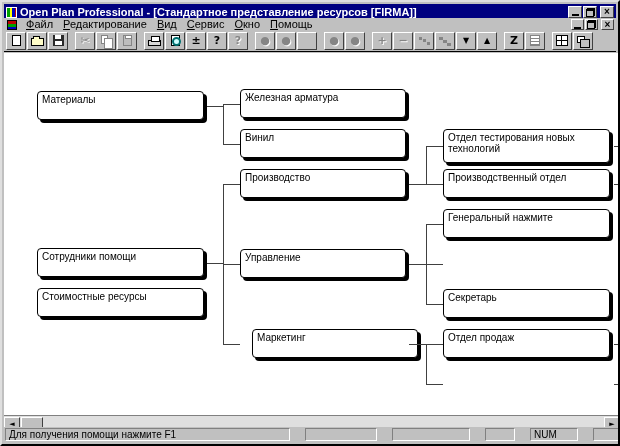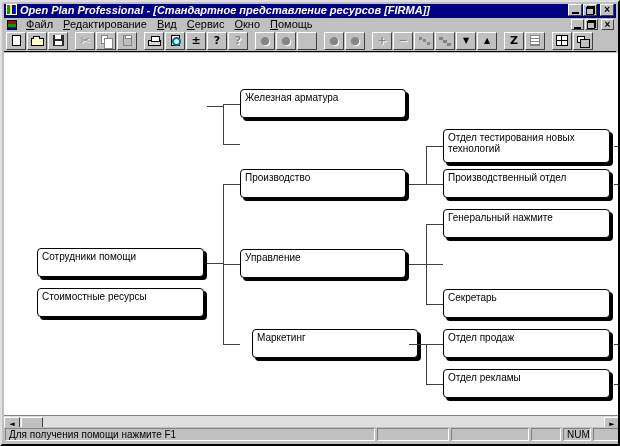--- a/index.html
+++ b/index.html
@@ -4,21 +4,21 @@
 <style>
   html,body{margin:0;padding:0;background:#555;}
   *{box-sizing:border-box;}
   .window{
     position:relative;width:620px;height:446px;background:#c0c0c0;
     border:2px solid;border-color:#dfdfdf #000 #000 #dfdfdf;
     font-family:"Liberation Sans","DejaVu Sans",sans-serif;overflow:hidden;
   }
   
   .titlebar{position:absolute;left:2px;top:2px;right:2px;height:14px;background:#000080;
-    display:flex;align-items:flex-start;padding:0 2px;font-style:italic;}
+    display:flex;align-items:flex-end;padding:0 2px;}
   .app-icon{width:11px;height:11px;margin-right:3px;flex:0 0 auto;
     background:linear-gradient(90deg,#00a000 0 3px,#ffff00 3px 5px,#0000c0 5px 8px,#c00000 8px 11px);
     border:1px solid #fff;}
   .title-text{color:#fff;font-size:11px;font-weight:bold;white-space:nowrap;overflow:hidden;flex:1;line-height:12px;}
   .cap-btns{display:flex;gap:0;flex:0 0 auto;align-items:center;}
   .cap-btn{width:14px;height:12px;background:#c0c0c0;border:1px solid;border-color:#fff #404040 #404040 #fff;
     display:flex;align-items:center;justify-content:center;font-size:9px;line-height:1;color:#000;margin-left:1px;}
   .cap-btn.close{margin-left:3px;font-weight:bold;font-size:10px;}
   .bar-glyph{width:7px;height:2px;background:#000;margin-top:6px;}
   .glyph-restore{position:relative;width:9px;height:9px;}
@@ -73,23 +73,23 @@
     box-shadow:3px 3px 0 #000;font-size:10px;line-height:11px;padding:2px 4px;color:#000;overflow:hidden;}
   .line{position:absolute;background:#404040;}
   
   .hscroll{position:absolute;left:2px;top:413px;width:616px;height:15px;background:#dfdfdf;border-top:1px solid #808080;}
   .sb-btn{position:absolute;top:1px;width:16px;height:13px;background:#c0c0c0;border:1px solid;border-color:#fff #404040 #404040 #fff;
     display:flex;align-items:center;justify-content:center;font-size:7px;color:#000;font-family:"DejaVu Sans",sans-serif;}
   .sb-left{left:0;} .sb-right{right:0;}
   .sb-thumb{position:absolute;left:17px;top:1px;width:22px;height:13px;background:#c0c0c0;border:1px solid;border-color:#fff #404040 #404040 #fff;}
   
   .statusbar{position:absolute;left:2px;bottom:2px;width:616px;height:15px;background:#c0c0c0;
-    display:flex;align-items:stretch;gap:2px;padding:1px 1px;font-size:10px;color:#000;}
+    display:flex;align-items:stretch;gap:15px;padding:1px 1px;font-size:10px;color:#000;}
   .panel{border:1px solid;border-color:#808080 #fff #fff #808080;padding:0 3px;line-height:12px;white-space:nowrap;overflow:hidden;}
-  .p-msg{flex:1;} .p-a{width:72px;} .p-b{width:78px;} .p-c{width:30px;} .p-num{width:28px;text-align:center;} .p-d{width:26px;}
+  .p-msg{flex:1;} .p-a{width:72px;} .p-b{width:78px;} .p-c{width:30px;} .p-num{width:48px;} .p-d{width:26px;}
 </style>
 </head>
 <body>
 
 <div class="window">
 
   <div class="titlebar">
     <span class="app-icon"></span>
     <span class="title-text">Open Plan Professional - [Стандартное представление ресурсов [FIRMA]]</span>
     <span class="cap-btns">
@@ -203,35 +203,36 @@
       <div class="tb-btn gap">
         <span class="tb-icon i-tile-windows"></span>
       </div>
       <div class="tb-btn">
         <span class="tb-icon i-cascade-window"></span>
       </div>
     </div>
 
   <div class="client">
     <div class="diagram">
+        <div class="node" style="left: 33px; top: 38px; width: 167px; height: 29px;">Материалы</div>
         <div class="node" style="left: 33px; top: 195px; width: 167px; height: 29px;">Сотрудники помощи</div>
         <div class="node" style="left: 33px; top: 235px; width: 167px; height: 29px;">Стоимостные ресурсы</div>
         <div class="node" style="left: 236px; top: 36px; width: 166px; height: 29px;">Железная арматура</div>
+        <div class="node" style="left: 236px; top: 76px; width: 166px; height: 29px;">Винил</div>
         <div class="node" style="left: 236px; top: 116px; width: 166px; height: 29px;">Производство</div>
         <div class="node" style="left: 236px; top: 196px; width: 166px; height: 29px;">Управление</div>
         <div class="node" style="left: 248px; top: 276px; width: 166px; height: 29px;">Маркетинг</div>
         <div class="node" style="left: 439px; top: 76px; width: 167px; height: 34px;">Отдел тестирования новых технологий</div>
         <div class="line" style="left: 610px; top: 93px; width: 6px; height: 1px;"></div>
         <div class="node" style="left: 439px; top: 116px; width: 167px; height: 29px;">Производственный отдел</div>
         <div class="line" style="left: 610px; top: 131px; width: 6px; height: 1px;"></div>
         <div class="node" style="left: 439px; top: 156px; width: 167px; height: 29px;">Генеральный нажмите</div>
         <div class="node" style="left: 439px; top: 236px; width: 167px; height: 29px;">Секретарь</div>
         <div class="node" style="left: 439px; top: 276px; width: 167px; height: 29px;">Отдел продаж</div>
         <div class="line" style="left: 610px; top: 291px; width: 6px; height: 1px;"></div>
-        <div class="node" style="left: 439px; top: 316px; width: 167px; height: 29px;">Отдел рекламы</div>
         <div class="line" style="left: 610px; top: 331px; width: 6px; height: 1px;"></div>
         <div class="line" style="left: 203px; top: 53px; width: 16px; height: 1px;"></div>
         <div class="line" style="left: 219px; top: 51px; width: 1px; height: 40px;"></div>
         <div class="line" style="left: 219px; top: 51px; width: 17px; height: 1px;"></div>
         <div class="line" style="left: 219px; top: 91px; width: 17px; height: 1px;"></div>
         <div class="line" style="left: 203px; top: 210px; width: 16px; height: 1px;"></div>
         <div class="line" style="left: 219px; top: 131px; width: 1px; height: 160px;"></div>
         <div class="line" style="left: 219px; top: 131px; width: 17px; height: 1px;"></div>
         <div class="line" style="left: 219px; top: 211px; width: 17px; height: 1px;"></div>
         <div class="line" style="left: 219px; top: 291px; width: 17px; height: 1px;"></div>

